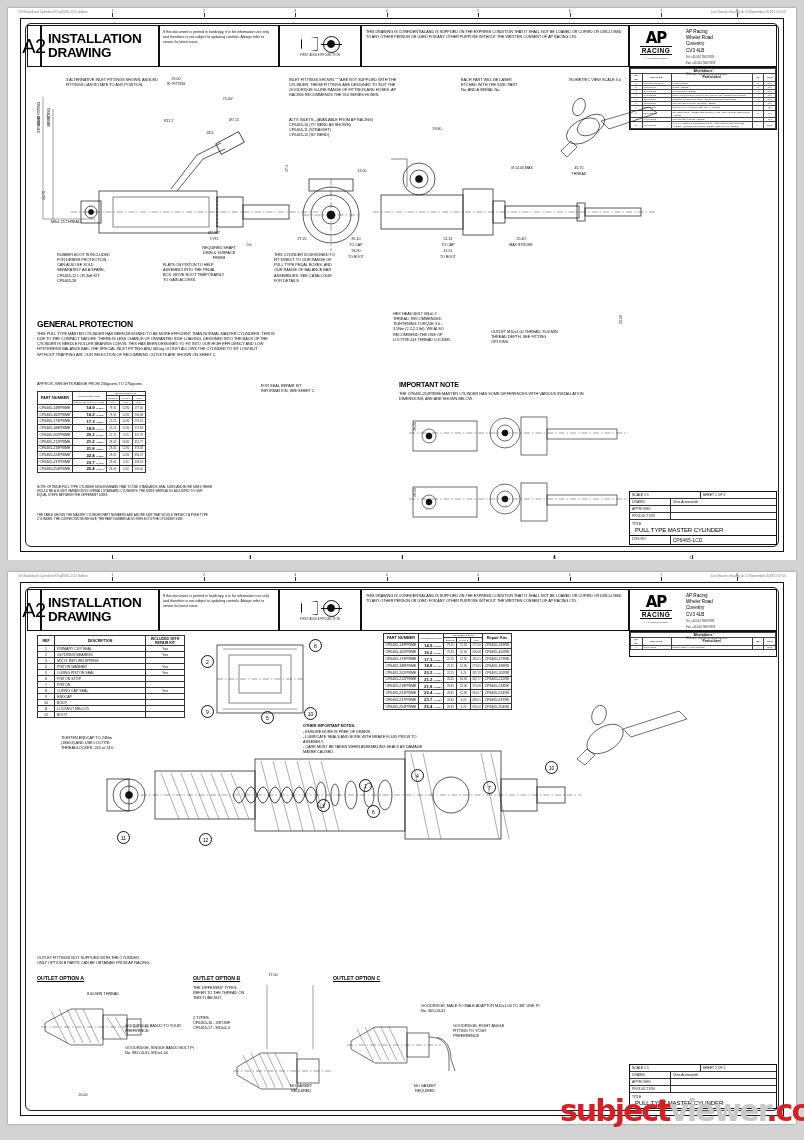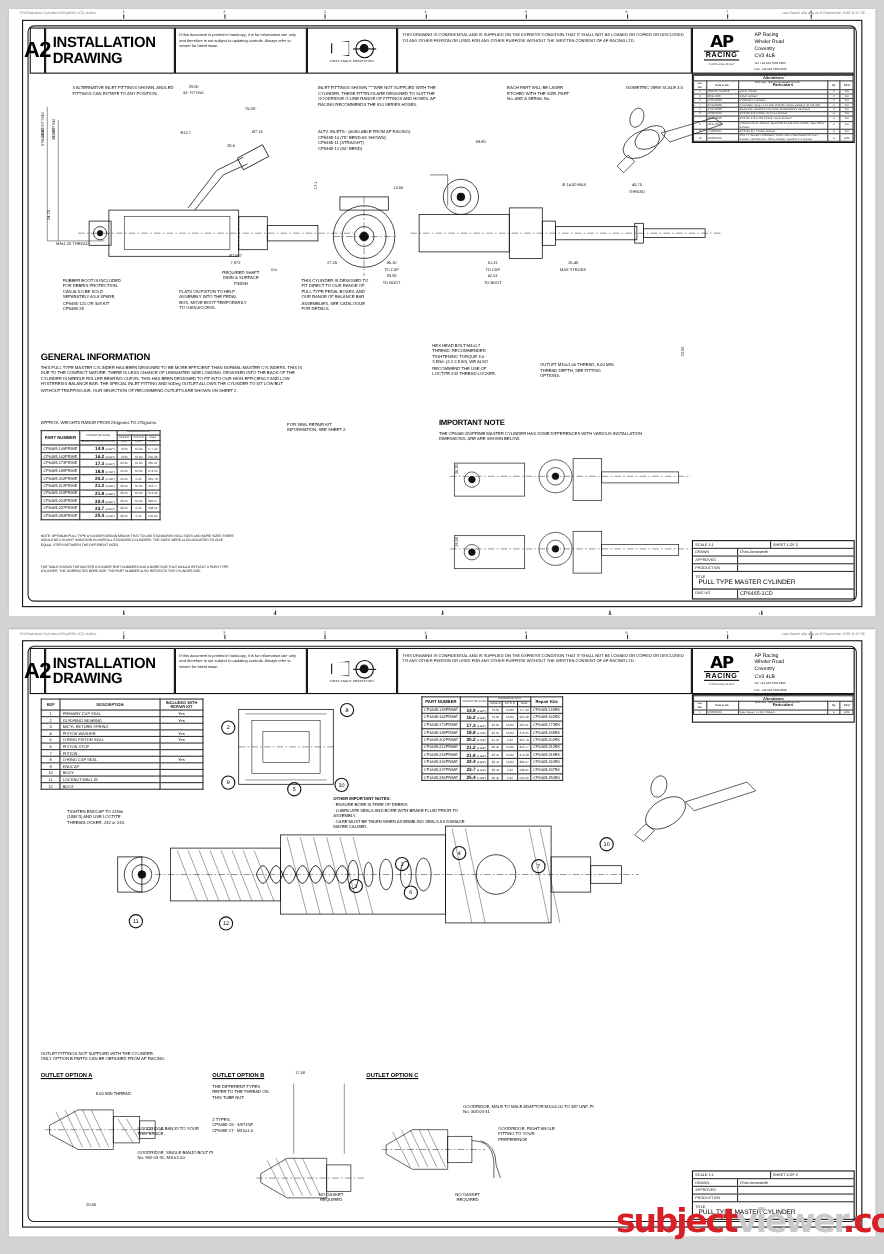--- a/index.html
+++ b/index.html
@@ -18,21 +18,21 @@
   .frame2{position:absolute;left:4px;top:4px;right:4px;bottom:4px;border:.6px solid #222;border-radius:6px;}
 
   .ticks{position:absolute;left:0;right:0;height:8px;font-size:3.4px;color:#333;}
   .ticks.top{top:-9px;} .ticks.bot{bottom:-9px;}
   .tick{position:absolute;width:1px;height:4px;background:#333;top:3px;}
   .tlab{position:absolute;top:-1px;transform:translateX(-50%);}
 
   
   .hdr{position:absolute;left:6px;top:6px;right:6px;height:42px;display:flex;}
   .hbox{border:.8px solid #111;box-sizing:border-box;position:relative;}
-  .h-a2{width:14px;display:flex;align-items:center;justify-content:center;font-size:20px;font-weight:bold;letter-spacing:-.5px;}
+  .h-a2{width:14px;display:flex;align-items:center;justify-content:center;font-size:20px;font-weight:normal;letter-spacing:-.5px;}
   .h-title{width:118px;display:flex;flex-direction:column;justify-content:center;padding-left:6px;font-size:13.5px;font-weight:bold;line-height:1.05;letter-spacing:-.3px;}
   .h-note{width:120px;font-size:3.6px;line-height:1.35;padding:4px 3px;color:#111;}
   .h-proj{width:82px;display:flex;flex-direction:column;align-items:center;justify-content:center;}
   .h-proj .lbl{font-size:2.7px;letter-spacing:.2px;margin-top:1px;color:#111;}
   .h-conf{flex:1;font-size:3.7px;line-height:1.4;padding:4px 4px;}
   .h-logo{width:148px;display:flex;}
 
   .projsym{display:flex;align-items:center;gap:5px;height:17px;}
   .projsym .trap{width:15px;height:12px;background:#fff;border:1px solid #111;
      clip-path:polygon(0 18%,100% 0,100% 100%,0 82%);}
@@ -323,21 +323,21 @@
       <div class="dim" style="left:412px;top:230px;width:30px">42.51</div>
       <div class="dim" style="left:412px;top:236px;width:30px">TO BOOT</div>
 
       <div class="dim" style="left:486px;top:218px;width:28px">25.40</div>
       <div class="dim" style="left:486px;top:224px;width:28px">MAX STROKE</div>
 
       <div class="note" style="left:372px;top:292px;width:60px">HEX HEAD BOLT M4x0.7 THREAD, RECOMMENDED TIGHTENING TORQUE 3.0 - 3.5Nm (2.2-2.5 lbf). WE ALSO RECOMMEND THE USE OF LOCTITE 243 THREAD LOCKER.</div>
       <div class="note" style="left:470px;top:310px;width:72px">OUTLET M10x1.00 THREAD, 8.00 MIN THREAD DEPTH, SEE FITTING OPTIONS.</div>
       <div class="dim v" style="left:598px;top:290px;height:22px">23.50</div>
 
-      <div class="hd2" style="left:16px;top:300px">GENERAL INFORMATION</div>
+      <div class="hd2" style="left:16px;top:300px">GENERAL PROTECTION</div>
       <div class="note" style="left:16px;top:312px;width:238px">THIS PULL TYPE MASTER CYLINDER HAS BEEN DESIGNED TO BE MORE EFFICIENT THAN NORMAL MASTER CYLINDERS. THIS IS DUE TO THE COMPACT NATURE. THERE IS LESS CHANCE OF UNWANTED SIDE LOADING. DESIGNED INTO THE BACK OF THE CYLINDER IS NEEDLE ROLLER BEARING CLEVIS. THIS HAS BEEN DESIGNED TO FIT INTO OUR HIGH EFFICIENCY AND LOW HYSTERESIS BALANCE BAR. THE SPECIAL INLET FITTING AND 90Deg OUTLET ALLOWS THE CYLINDER TO SIT LOW BUT WITHOUT TRAPPING AIR. OUR SELECTION OF RECOMMEND OUTLETS ARE SHOWN ON SHEET 2.</div>
       <div class="note" style="left:16px;top:362px;width:238px">APPROX. WEIGHTS RANGE FROM 230grams TO 270grams.</div>
 
       <table class="ptab" style="left:16px;top:372px">
         <tbody>
             <tr>
           <th rowspan="3" class="ph">PART NUMBER</th>
           <th rowspan="2" class="hsm">CORRECTED BORE</th>
           <th colspan="3" class="hsm">REFERENCE DIMS</th>
         </tr>

